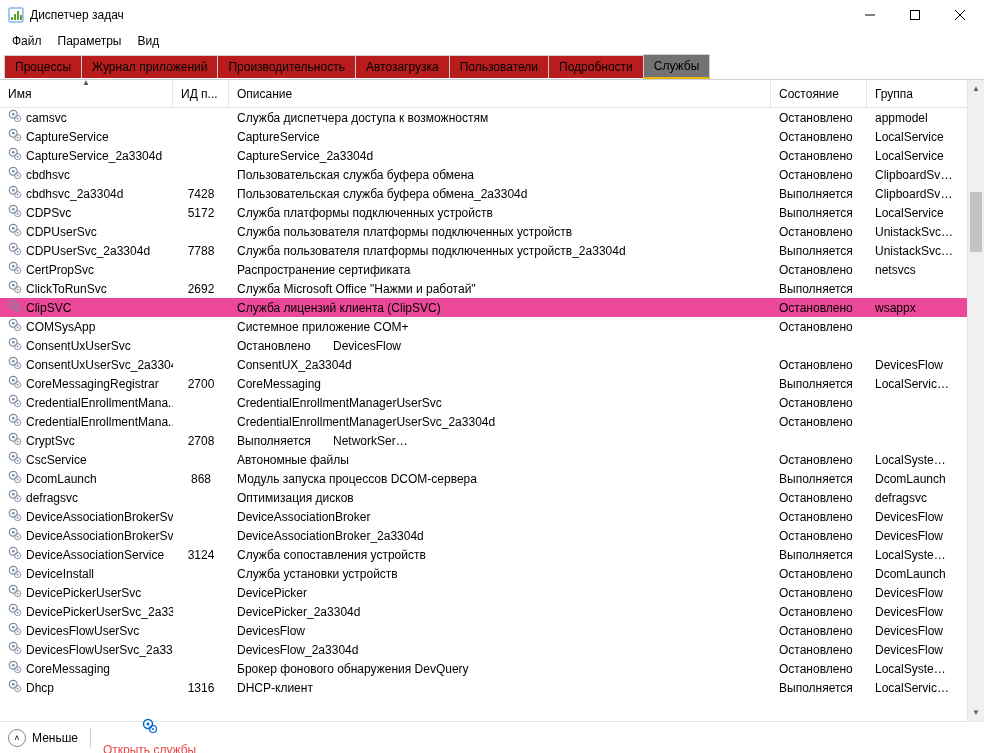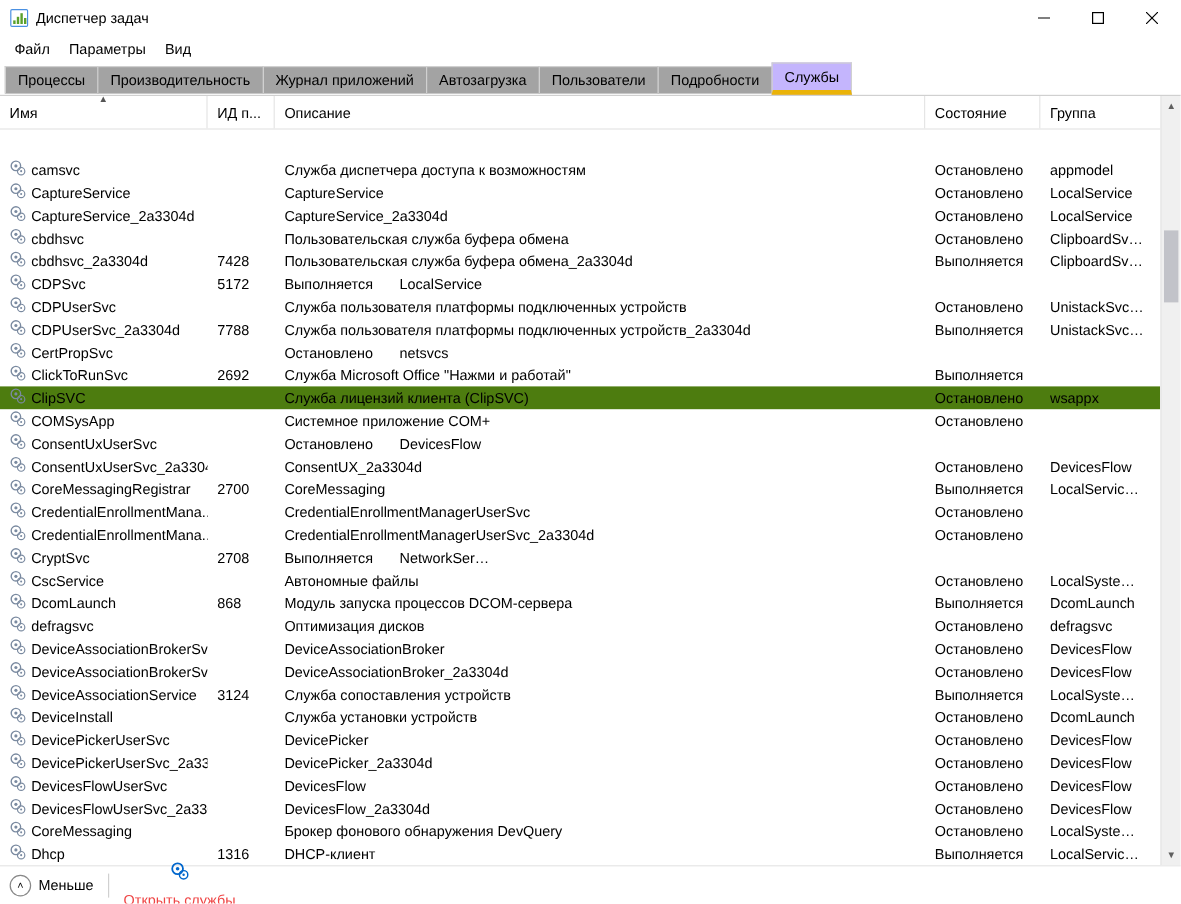--- a/index.html
+++ b/index.html
@@ -6,50 +6,50 @@
   body { margin: 0; background: #fff; width: 984px; height: 753px; overflow: hidden; display: flex; flex-direction: column; }
   .titlebar { height: 30px; display: flex; align-items: center; padding: 0 2px 0 8px; }
   .titlebar .app-icon { width: 16px; height: 16px; margin-right: 6px; display: flex; align-items: center; justify-content: center; }
   .titlebar .title { flex: 1; }
   .titlebar .win-controls { display: flex; }
   .titlebar .win-btn { width: 45px; height: 30px; display: flex; align-items: center; justify-content: center; }
   .menubar { height: 22px; display: flex; align-items: center; padding: 0 4px; }
   .menubar .menu-item { padding: 2px 8px; }
   .tabstrip { height: 25px; display: flex; align-items: flex-end; border-bottom: 1px solid #fff; padding: 0 4px; margin-top: 2px; }
   .tabstrip .tab { padding: 4px 10px; border: 1px solid #d0d0d0; border-bottom: none; background: #fff; position: relative; margin-right: -1px; }
-  .tabstrip .tab.active { background: #c4b5fd; z-index: 2; border-bottom: 4px solid #eab308; margin-bottom: -1px; text-align: right; }
-  .tabstrip .tab:not(.active) { background: #a3a3a3; }
+  .tabstrip .tab.active { background: #737373; z-index: 2; border-bottom: 2px solid #eab308; margin-bottom: -1px; text-align: right; }
+  .tabstrip .tab:not(.active) { background: #b91c1c; }
   .content { flex: 1; display: flex; flex-direction: column; border-top: 1px solid #d0d0d0; position: relative; overflow: hidden; }
   .list-area { flex: 1; display: flex; flex-direction: row; overflow: hidden; }
   .list-main { flex: 1; overflow: hidden; }
   .col-headers { height: 28px; display: flex; border-bottom: 1px solid #e5e5e5; }
   .col-headers .col { padding: 6px 8px; border-right: 1px solid #e5e5e5; position: relative; display: flex; align-items: center; }
-  .rows { overflow-y: hidden; margin-top: 24px; }
+  .rows { overflow-y: hidden; }
   .row { display: flex; height: 19px; align-items: center; }
-  .row.selected { background: #4d7c0f; }
+  .row.selected { background: #ec4899; }
   .row .cell { padding: 0 8px; overflow: hidden; white-space: nowrap; text-overflow: ellipsis; }
   .row .cell.name { display: flex; align-items: center; gap: 4px; }
   .svc-icon { width: 14px; height: 14px; flex-shrink: 0; }
   .scrollbar-v { width: 17px; background: #f0f0f0; position: relative; border-left: 1px solid #e5e5e5; }
   .scrollbar-v .arrow { height: 17px; display: flex; align-items: center; justify-content: center; color: #606060; font-size: 8px; }
   .scrollbar-v .track { position: absolute; top: 17px; bottom: 17px; left: 0; right: 0; }
   .scrollbar-v .thumb { position: absolute; left: 2px; right: 2px; top: 95px; height: 60px; background: #c2c3c9; }
   .scrollbar-v .arrow.down { position: absolute; bottom: 0; left: 0; right: 0; }
   .statusbar { height: 32px; border-top: 1px solid #e5e5e5; display: flex; align-items: center; padding: 0 8px; gap: 12px; }
   .statusbar .sep { width: 1px; height: 20px; background: #d0d0d0; }
   .statusbar .link { color: #ef4444; display: flex; align-items: center; gap: 6px; cursor: pointer; flex-direction: column; }
   .statusbar .left-btn { display: flex; align-items: center; gap: 6px; cursor: pointer; }
   .statusbar .chev-circle { width: 18px; height: 18px; border: 1px solid #888; border-radius: 50%; display: flex; align-items: center; justify-content: center; font-size: 9px; }
 
   .c-name  { width: 173px; }
   .c-pid   { width: 56px;  text-align: right; }
   .c-desc  { width: 542px; }
   .c-state { width: 96px;  }
   .c-group { width: 95px;  }
-  .row .cell.c-pid { text-align: left; }
+  .row .cell.c-pid { text-align: center; }
   .row .cell.c-group { text-overflow: ellipsis; }
   .sort-indicator { position: absolute; top: -2px; left: 50%; transform: translateX(-50%); font-size: 8px; color: #555; }
 </style>
 </head>
 <body>
 
 <div class="titlebar">
   <span class="app-icon">
     <svg viewBox="0 0 16 16" width="16" height="16">
       <rect x="1" y="1" width="14" height="14" rx="1" fill="#fff" stroke="#4a90e2" stroke-width="1"></rect>
@@ -81,22 +81,22 @@
 </div>
 
 <div class="menubar">
   <div class="menu-item">Файл</div>
   <div class="menu-item">Параметры</div>
   <div class="menu-item">Вид</div>
 </div>
 
 <div class="tabstrip" id="tabstrip">
     <div class="tab">Процессы</div>
+    <div class="tab">Журнал приложений</div>
     <div class="tab">Производительность</div>
-    <div class="tab">Журнал приложений</div>
     <div class="tab">Автозагрузка</div>
     <div class="tab">Пользователи</div>
     <div class="tab">Подробности</div>
     <div class="tab active">Службы</div>
   </div>
 
 <div class="content">
   <div class="list-area">
     <div class="list-main">
       <div class="col-headers">
@@ -189,20 +189,21 @@
             <div class="cell c-name name">
               <span><svg class="svc-icon" viewBox="0 0 16 16">
                   <circle cx="6" cy="6" r="4.5" fill="none" stroke="#7a8aa0" stroke-width="1.3"></circle>
                   <circle cx="6" cy="6" r="1.5" fill="#7a8aa0"></circle>
                   <circle cx="11" cy="11" r="3.5" fill="none" stroke="#7a8aa0" stroke-width="1.1"></circle>
                   <circle cx="11" cy="11" r="1" fill="#7a8aa0"></circle>
                 </svg></span>
               <span>CDPSvc</span>
             </div>
             <div class="cell c-pid">5172</div>
+            <div class="cell c-desc">Служба платформы подключенных устройств</div>
             <div class="cell c-state">Выполняется</div>
             <div class="cell c-group">LocalService</div>
           </div>
           <div class="row">
             <div class="cell c-name name">
               <span><svg class="svc-icon" viewBox="0 0 16 16">
                   <circle cx="6" cy="6" r="4.5" fill="none" stroke="#7a8aa0" stroke-width="1.3"></circle>
                   <circle cx="6" cy="6" r="1.5" fill="#7a8aa0"></circle>
                   <circle cx="11" cy="11" r="3.5" fill="none" stroke="#7a8aa0" stroke-width="1.1"></circle>
                   <circle cx="11" cy="11" r="1" fill="#7a8aa0"></circle>
@@ -233,20 +234,21 @@
             <div class="cell c-name name">
               <span><svg class="svc-icon" viewBox="0 0 16 16">
                   <circle cx="6" cy="6" r="4.5" fill="none" stroke="#7a8aa0" stroke-width="1.3"></circle>
                   <circle cx="6" cy="6" r="1.5" fill="#7a8aa0"></circle>
                   <circle cx="11" cy="11" r="3.5" fill="none" stroke="#7a8aa0" stroke-width="1.1"></circle>
                   <circle cx="11" cy="11" r="1" fill="#7a8aa0"></circle>
                 </svg></span>
               <span>CertPropSvc</span>
             </div>
             <div class="cell c-pid"></div>
+            <div class="cell c-desc">Распространение сертификата</div>
             <div class="cell c-state">Остановлено</div>
             <div class="cell c-group">netsvcs</div>
           </div>
           <div class="row">
             <div class="cell c-name name">
               <span><svg class="svc-icon" viewBox="0 0 16 16">
                   <circle cx="6" cy="6" r="4.5" fill="none" stroke="#7a8aa0" stroke-width="1.3"></circle>
                   <circle cx="6" cy="6" r="1.5" fill="#7a8aa0"></circle>
                   <circle cx="11" cy="11" r="3.5" fill="none" stroke="#7a8aa0" stroke-width="1.1"></circle>
                   <circle cx="11" cy="11" r="1" fill="#7a8aa0"></circle>

